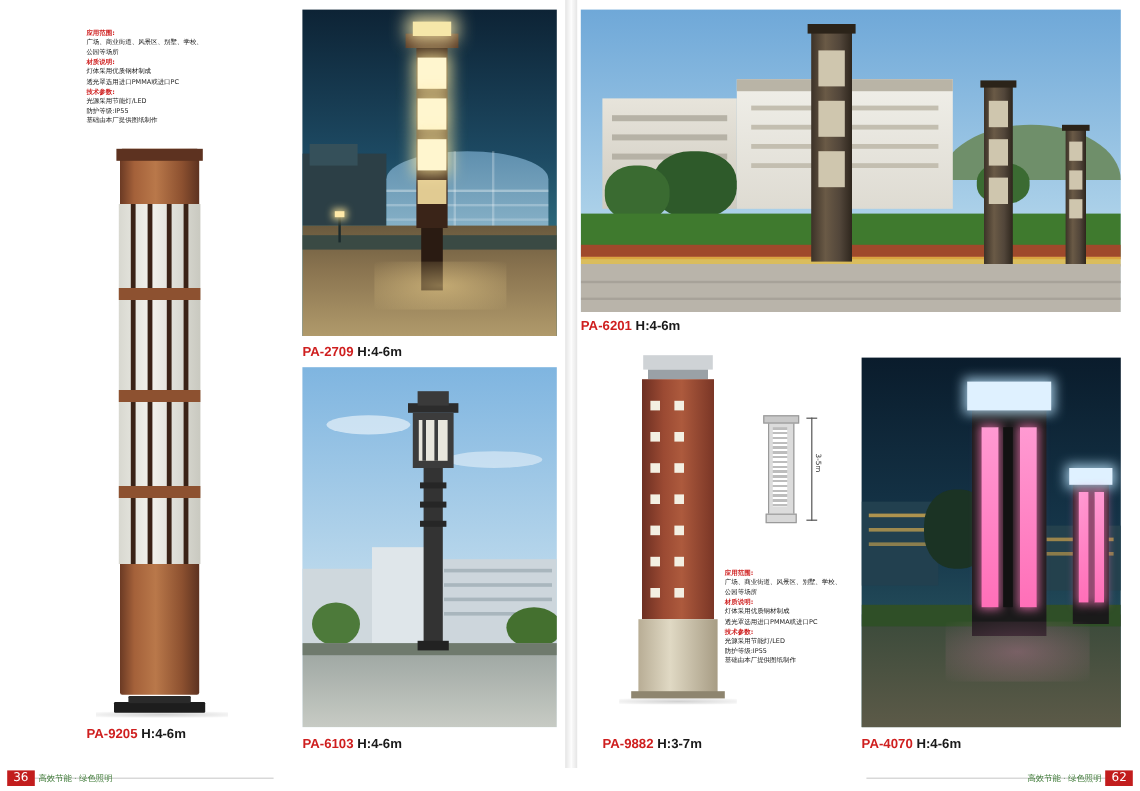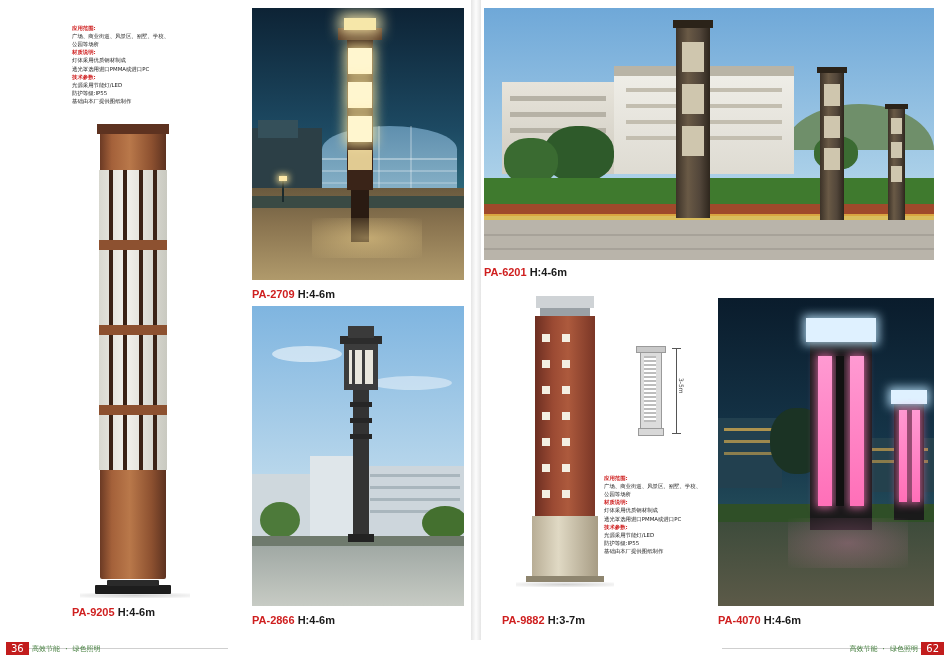--- a/index.html
+++ b/index.html
@@ -14,21 +14,21 @@
   
   .spine{position:absolute;left:471px;top:0;width:10px;height:640px;
     background:linear-gradient(to right,rgba(0,0,0,0.10),rgba(0,0,0,0.02) 45%,rgba(0,0,0,0.0) 50%,rgba(0,0,0,0.02) 55%,rgba(0,0,0,0.10));}
   .photo{position:absolute;overflow:hidden;}
   .cap{position:absolute;font-size:11px;font-weight:bold;color:#cf1f1f;white-space:nowrap;}
   .cap .h{color:#1a1a1a;font-weight:bold;text-align:center;}
   
   .spec{position:absolute;font-size:5.4px;line-height:1.5;color:#1a1a1a;font-family:"DejaVu Sans",sans-serif;}
   .spec .t{color:#cf1f1f;font-weight:bold;}
   .pnum{position:absolute;bottom:4px;font-size:10px;color:#fff;background:#c21d1d;padding:1px 5px;font-family:"DejaVu Sans",sans-serif;}
-  .ftxt{position:absolute;bottom:5px;font-size:7px;color:#3d7a36;font-family:Liberation Mono, monospace;white-space:nowrap;}
+  .ftxt{position:absolute;bottom:5px;font-size:7px;color:#3d7a36;font-family:Liberation Serif, serif;white-space:nowrap;}
   .ftline{position:absolute;bottom:10px;height:1px;background:#cfcfcf;}
 
   
   .p6101{background:#fff;}
   .w-col{position:absolute;left:50%;transform:translateX(-50%);
      background:linear-gradient(to right,#6b3a24,#a4613a 18%,#b9784a 45%,#8d5130 78%,#5d3220);
      border-radius:2px;}
   .w-glass{position:absolute;background:linear-gradient(to right,#d8d8d0,#f2f1ec 40%,#c9c9c0);}
   .w-slat{position:absolute;background:#3a2216;}
   .w-base{position:absolute;left:50%;transform:translateX(-50%);background:#1d1d1d;border-radius:1px;}
@@ -174,21 +174,21 @@
     <div style="position:absolute;left:97px;top:44px;width:24px;height:34px;background:#e9e6dc;"></div>
     <div style="position:absolute;left:100px;top:44px;width:3px;height:34px;background:#3c3c3c;"></div>
     <div style="position:absolute;left:110px;top:44px;width:3px;height:34px;background:#3c3c3c;"></div>
     <div style="position:absolute;left:101px;top:84px;width:16px;height:150px;background:#333;"></div>
     <div style="position:absolute;left:98px;top:96px;width:22px;height:5px;background:#262626;"></div>
     <div style="position:absolute;left:98px;top:112px;width:22px;height:5px;background:#262626;"></div>
     <div style="position:absolute;left:98px;top:128px;width:22px;height:5px;background:#262626;"></div>
     <div style="position:absolute;left:96px;top:228px;width:26px;height:8px;background:#222;"></div>
   </div>
   <div class="cap" style="left:252px;top:614px;">
-    <span>PA-2866</span>
+    <span>PA-6103</span>
     <span class="h">H:4-6m</span>
   </div>
 
   <div class="ftline" style="left:8px;width:220px;"></div>
   <div class="pnum" style="left:6px;">36</div>
   <div class="ftxt" style="left:32px;">高效节能 · 绿色照明</div>
 
   <div class="photo daysky" style="left:484px;top:8px;width:450px;height:252px;">
 
     <div style="position:absolute;left:300px;top:96px;width:150px;height:46px;background:#6f8f6a;border-radius:50% 50% 0 0/100% 100% 0 0;"></div>

